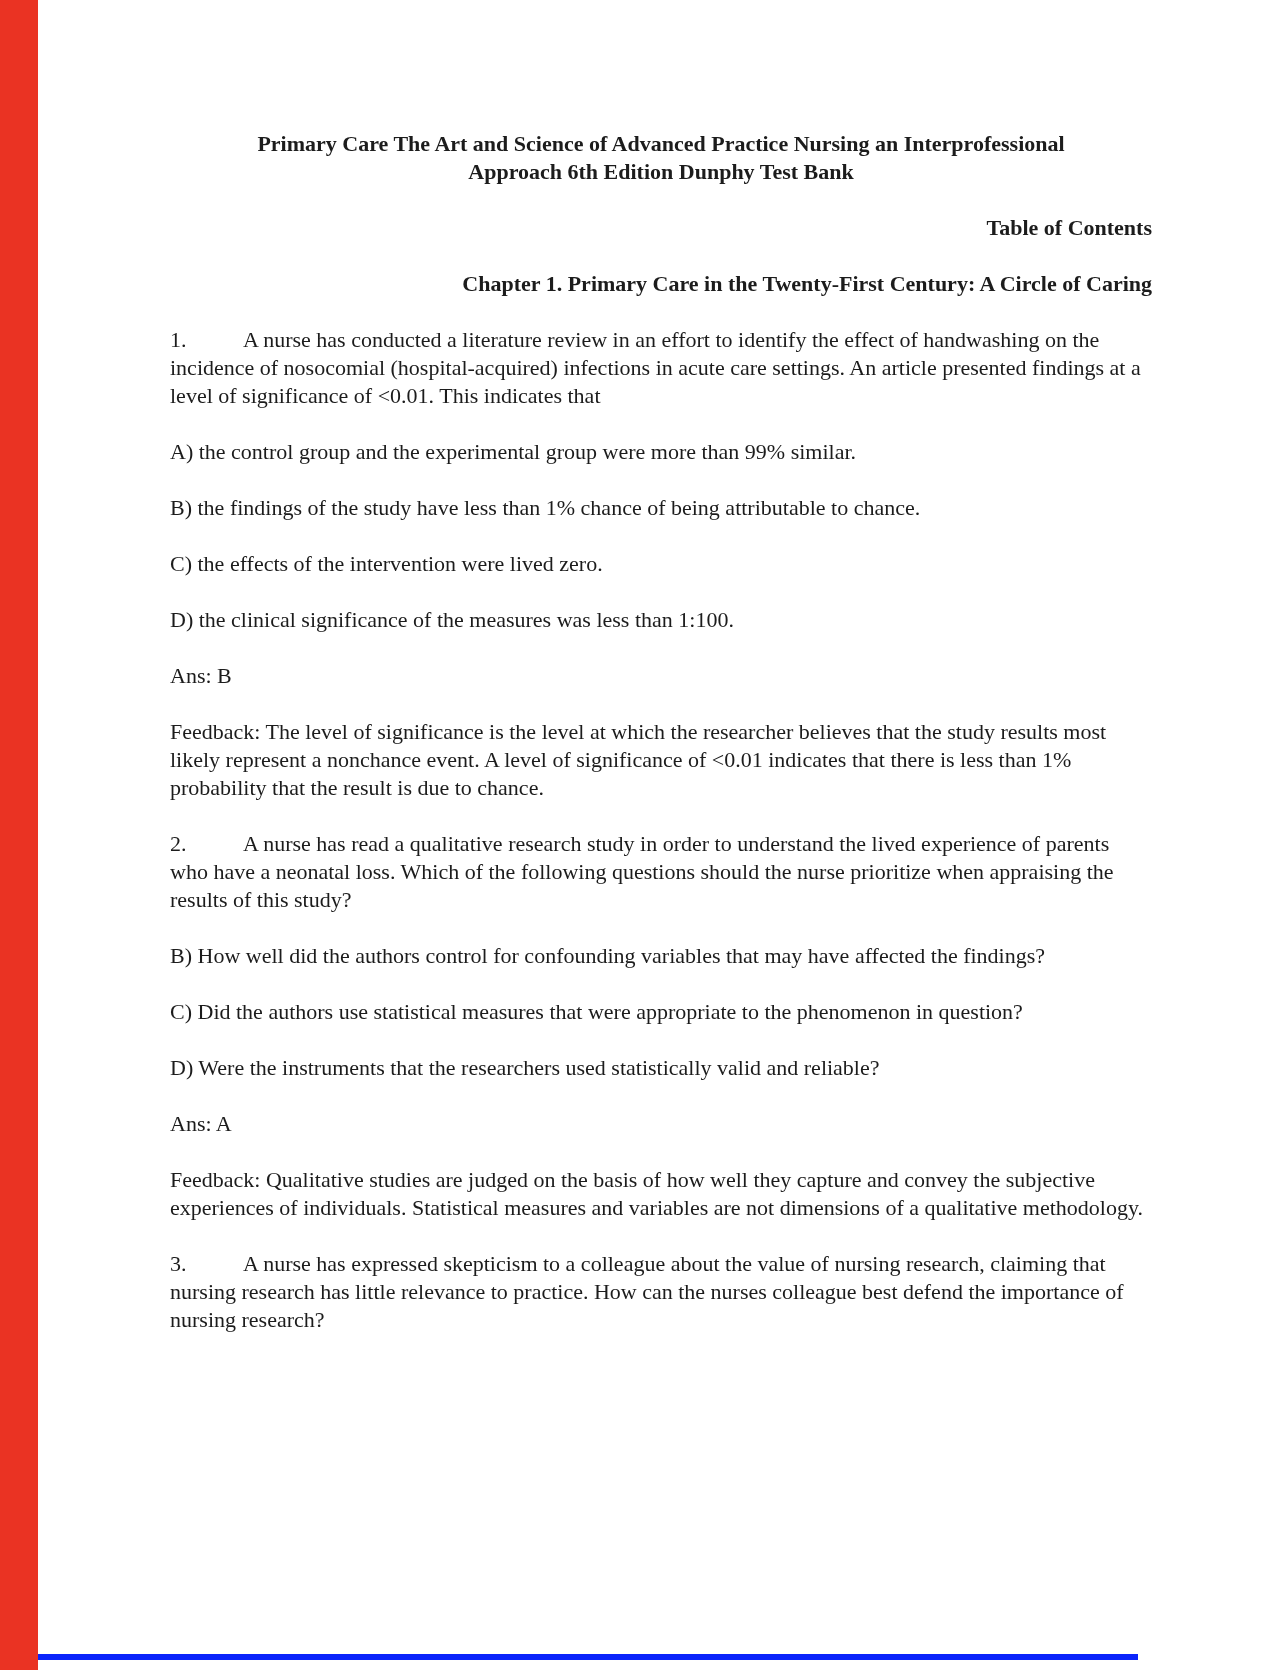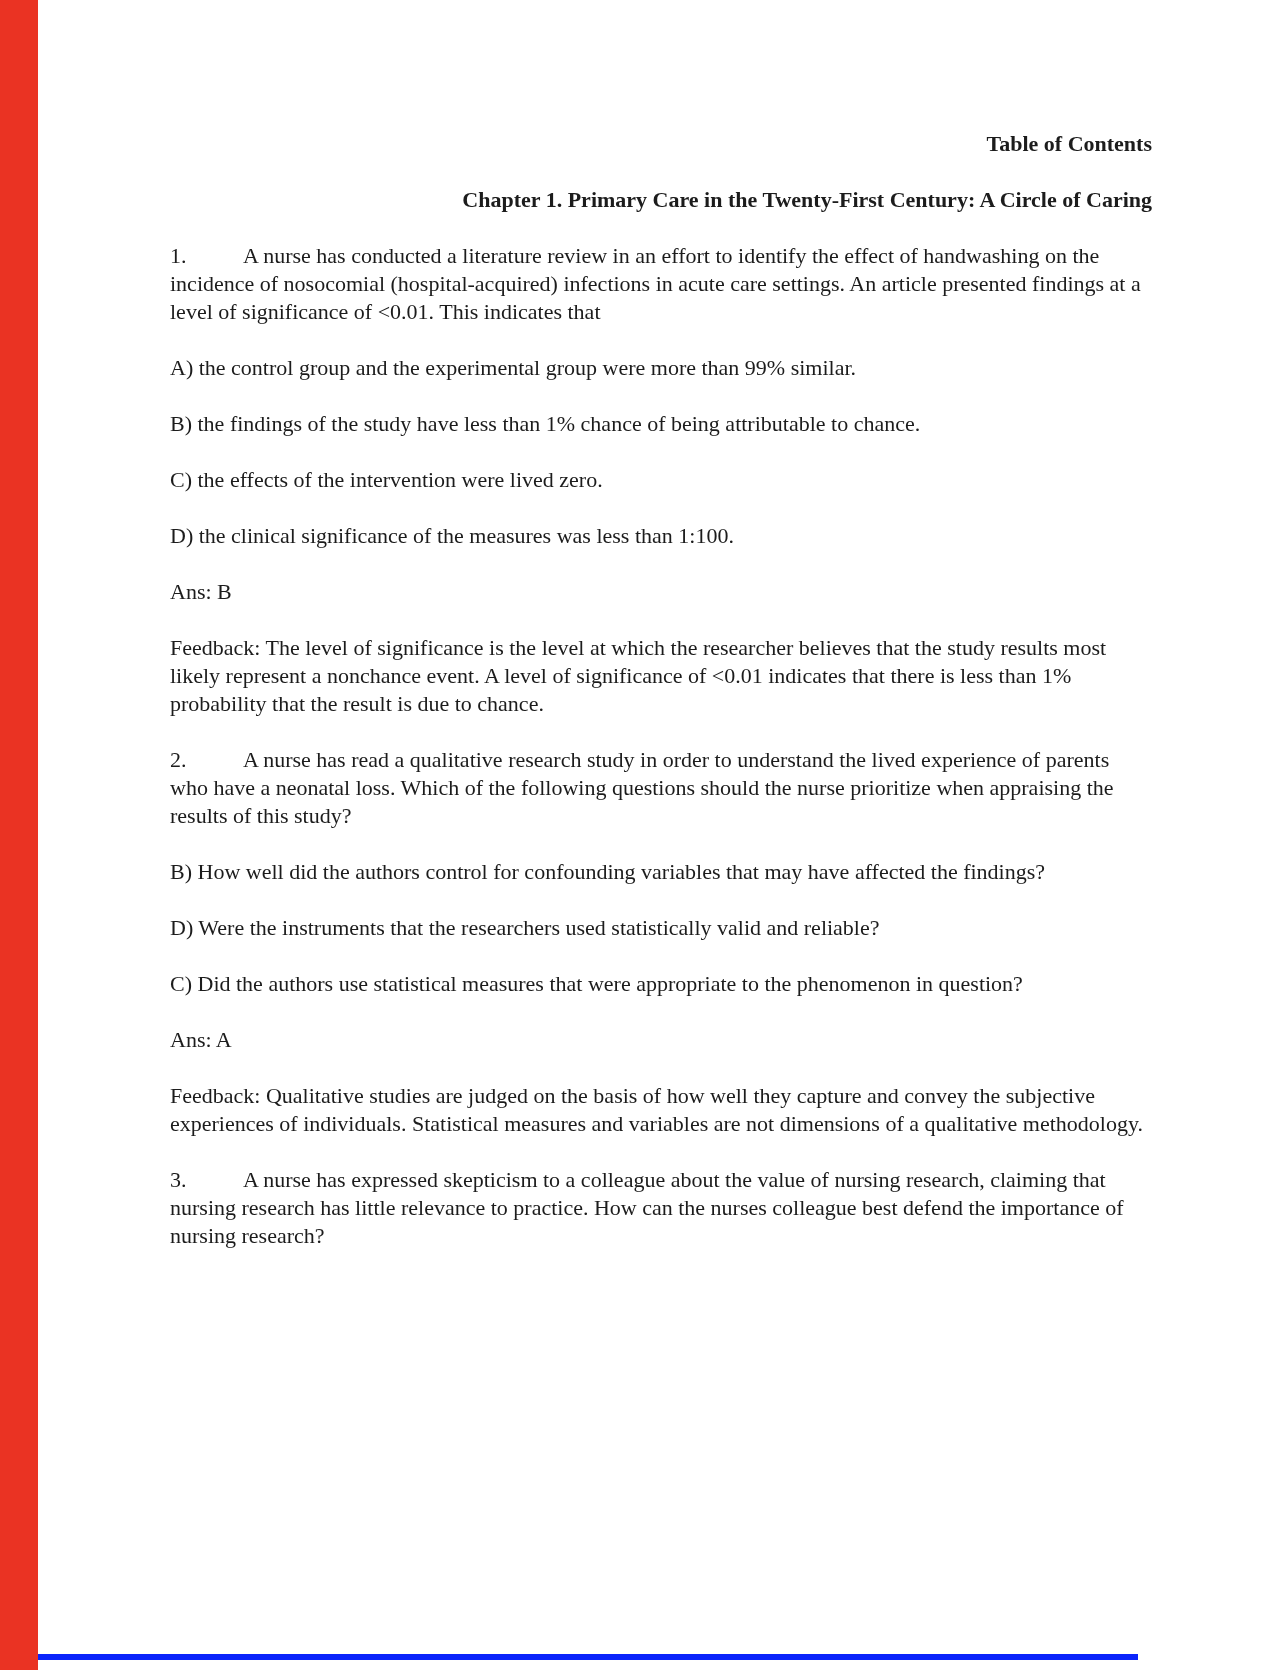--- a/index.html
+++ b/index.html
@@ -51,41 +51,45 @@
 </style>
 </head>
 <body>
 
 <div>
 
   <div class="red-bar" style="background: rgb(234, 51, 35);"></div>
 
   <div class="content">
 
+    <div class="title-block">
+      <div>Primary Care The Art and Science of Advanced Practice Nursing an Interprofessional</div>
+      <div>Approach 6th Edition Dunphy Test Bank</div>
+    </div>
 
     <div class="heading">Table of Contents</div>
 
     <div class="heading">Chapter 1. Primary Care in the Twenty-First Century: A Circle of Caring</div>
 
     <p class="block"><span class="qnum">1.</span><span>A nurse has conducted a literature review in an effort to identify the effect of handwashing on the incidence of nosocomial (hospital-acquired) infections in acute care settings. An article presented findings at a level of significance of &lt;0.01. This indicates that</span></p>
 
     <p class="block">A) the control group and the experimental group were more than 99% similar.</p>
     <p class="block">B) the findings of the study have less than 1% chance of being attributable to chance.</p>
     <p class="block">C) the effects of the intervention were lived zero.</p>
     <p class="block">D) the clinical significance of the measures was less than 1:100.</p>
 
     <p class="block">Ans: B</p>
 
     <p class="block">Feedback: The level of significance is the level at which the researcher believes that the study results most likely represent a nonchance event. A level of significance of &lt;0.01 indicates that there is less than 1% probability that the result is due to chance.</p>
 
     <p class="block"><span class="qnum">2.</span><span>A nurse has read a qualitative research study in order to understand the lived experience of parents who have a neonatal loss. Which of the following questions should the nurse prioritize when appraising the results of this study?</span></p>
 
     <p class="block">B) How well did the authors control for confounding variables that may have affected the findings?</p>
+    <p class="block">C) Did the authors use statistical measures that were appropriate to the phenomenon in question?</p>
     <p class="block">D) Were the instruments that the researchers used statistically valid and reliable?</p>
-    <p class="block">C) Did the authors use statistical measures that were appropriate to the phenomenon in question?</p>
 
     <p class="block">Ans: A</p>
 
     <p class="block">Feedback: Qualitative studies are judged on the basis of how well they capture and convey the subjective experiences of individuals. Statistical measures and variables are not dimensions of a qualitative methodology.</p>
 
     <p class="block"><span class="qnum">3.</span><span>A nurse has expressed skepticism to a colleague about the value of nursing research, claiming that nursing research has little relevance to practice. How can the nurses colleague best defend the importance of nursing research?</span></p>
 
   </div>
 
   <div class="blue-line" style="background: rgb(11, 36, 251);"></div>

